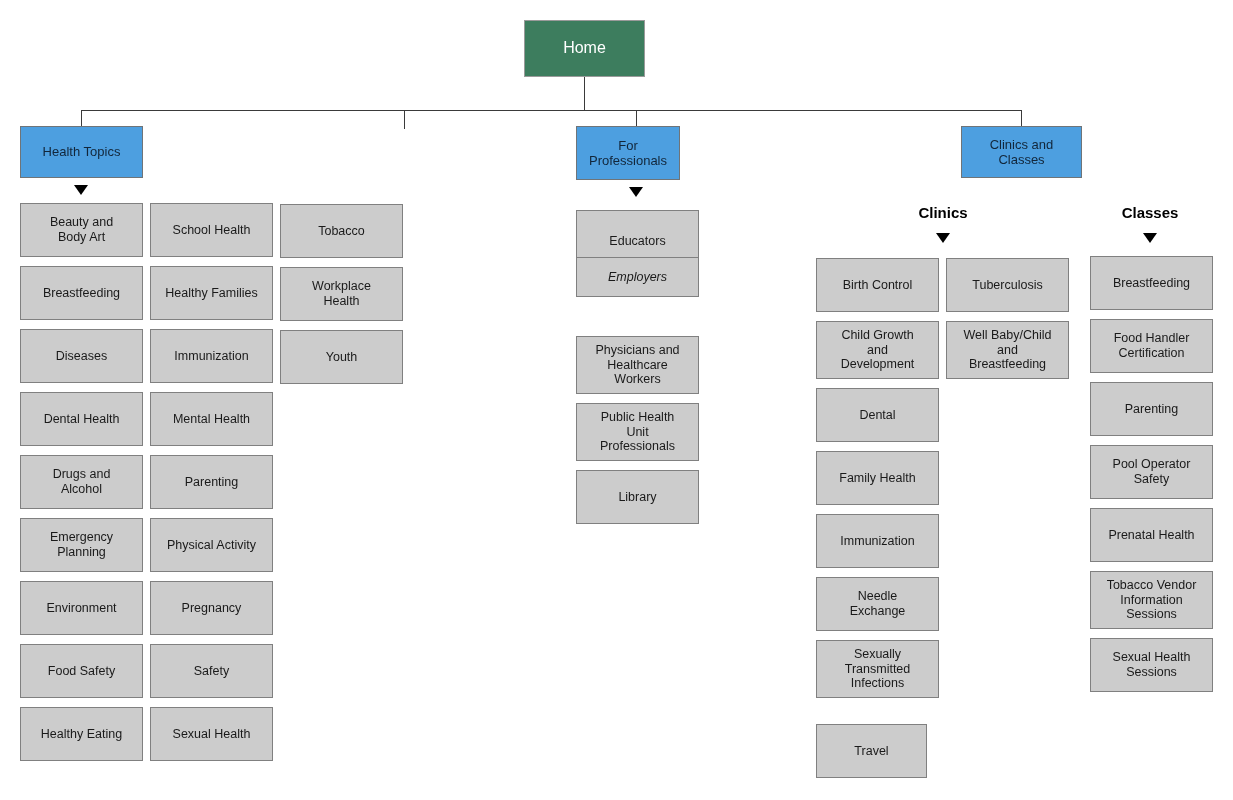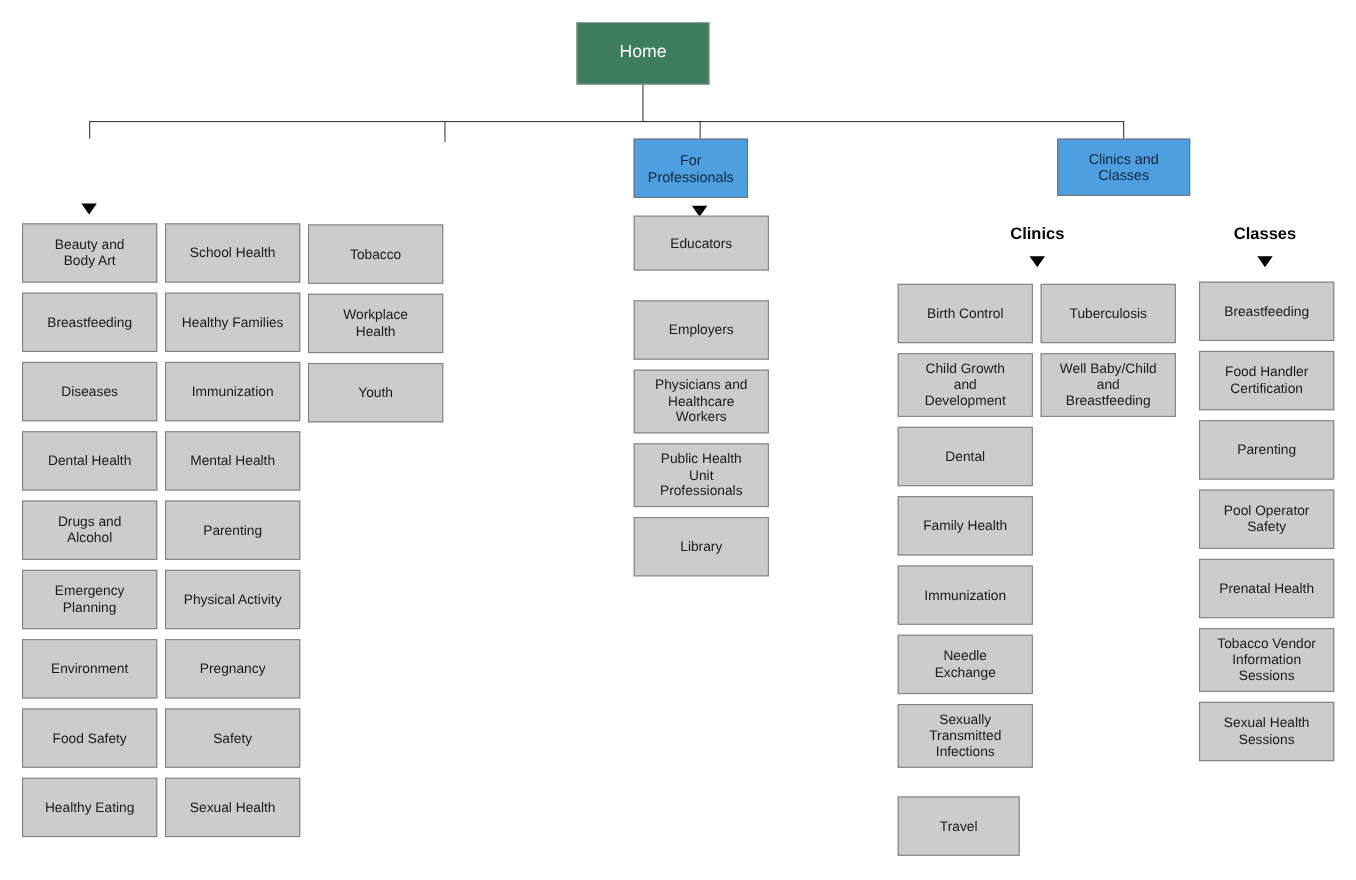--- a/index.html
+++ b/index.html
@@ -92,20 +92,23 @@
   <div class="line-h" style="left:81px; top:110px; width:940px;"></div>
   <div class="line-v" style="left:81px; top:110px; height:16px;"></div>
   <div class="line-v" style="left:404px; top:110px; height:19px;"></div>
   <div class="line-v" style="left:636px; top:110px; height:16px;"></div>
   <div class="line-v" style="left:1021px; top:110px; height:16px;"></div>
 
   <div class="node root" style="left:524px; top:20px; width:121px; height:57px;">
     <span class="txt">Home</span>
   </div>
 
+  <div class="node section" style="left:20px; top:126px; width:123px; height:52px;">
+    <span class="txt">Health Topics</span>
+  </div>
   <div class="tri" style="left:81px; top:185px;"></div>
 
 
   <div class="node section" style="left:576px; top:126px; width:104px; height:54px;">
     <span class="txt">For
 Professionals</span>
   </div>
   <div class="tri" style="left:636px; top:187px;"></div>
 
   <div class="node section" style="left:961px; top:126px; width:121px; height:52px;">
@@ -180,24 +183,24 @@
       <div class="node leaf" style="left: 280px; top: 204px; width: 123px; height: 54px;">
         <span class="txt">Tobacco</span>
       </div>
       <div class="node leaf" style="left: 280px; top: 267px; width: 123px; height: 54px;">
         <span class="txt">Workplace
 Health</span>
       </div>
       <div class="node leaf" style="left: 280px; top: 330px; width: 123px; height: 54px;">
         <span class="txt">Youth</span>
       </div>
-      <div class="node leaf" style="left: 576px; top: 196px; width: 123px; height: 50px;">
+      <div class="node leaf" style="left: 576px; top: 210px; width: 123px; height: 62px;">
         <span class="txt">Educators</span>
       </div>
-      <div class="node leaf" style="left: 576px; top: 273px; width: 123px; height: 54px;">
+      <div class="node leaf" style="left: 576px; top: 257px; width: 123px; height: 40px; font-style: italic;">
         <span class="txt">Employers</span>
       </div>
       <div class="node leaf" style="left: 576px; top: 336px; width: 123px; height: 58px;">
         <span class="txt">Physicians and
 Healthcare
 Workers</span>
       </div>
       <div class="node leaf" style="left: 576px; top: 403px; width: 123px; height: 58px;">
         <span class="txt">Public Health
 Unit

